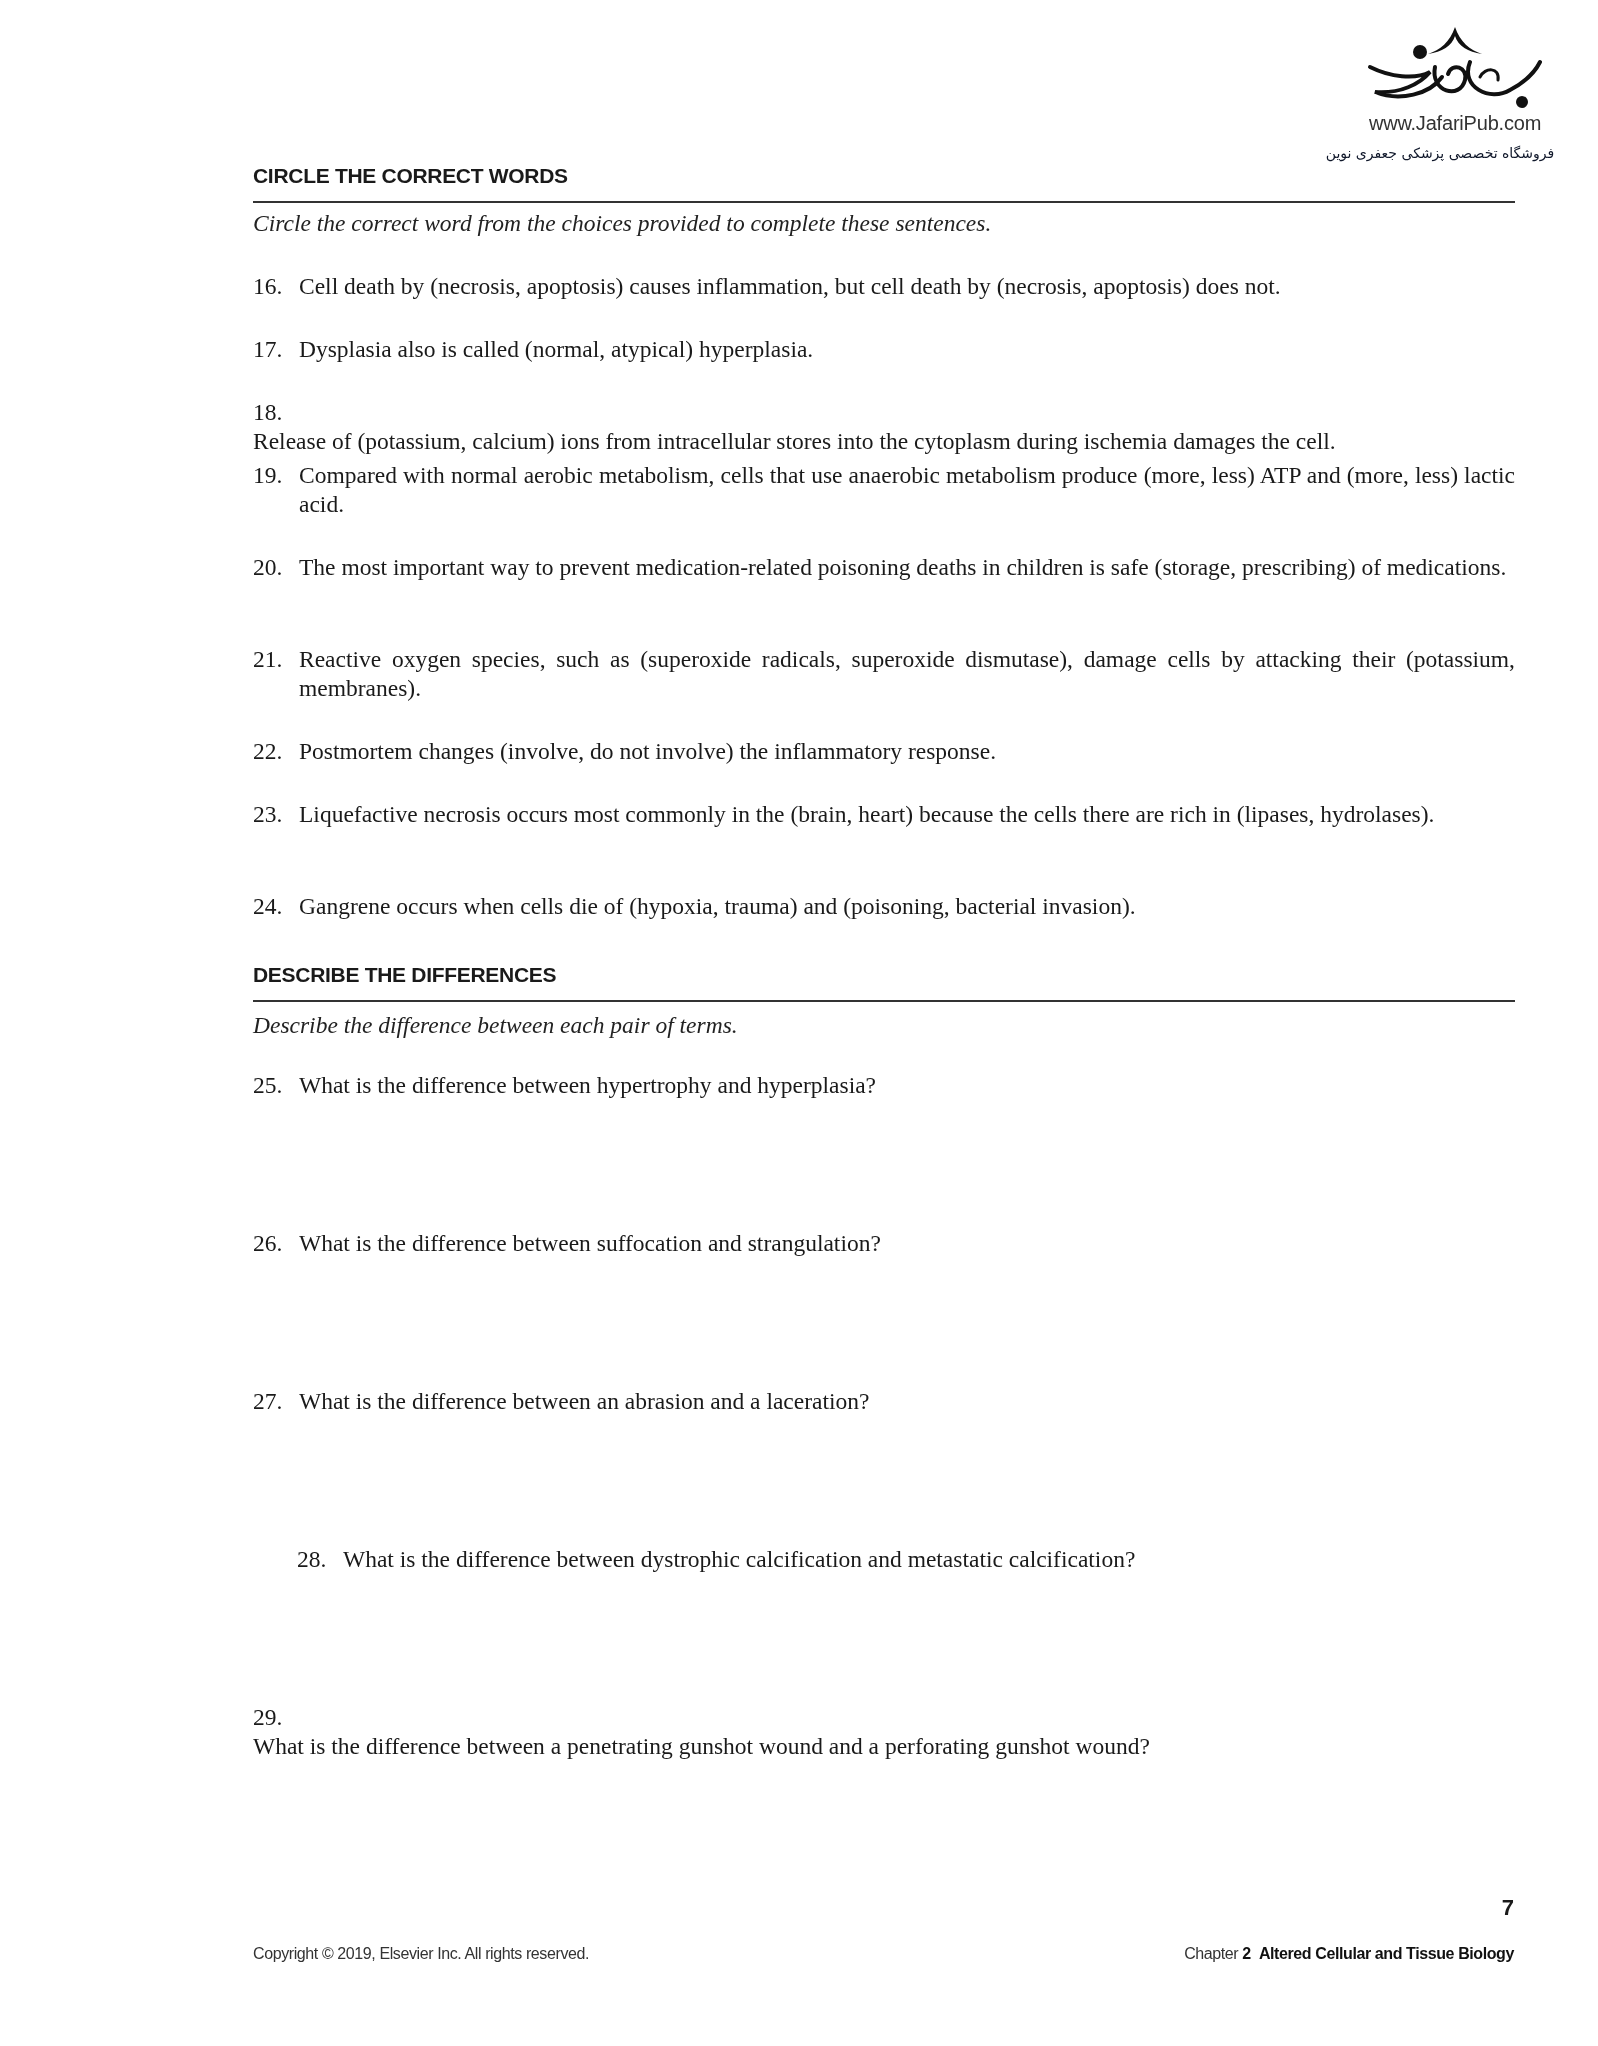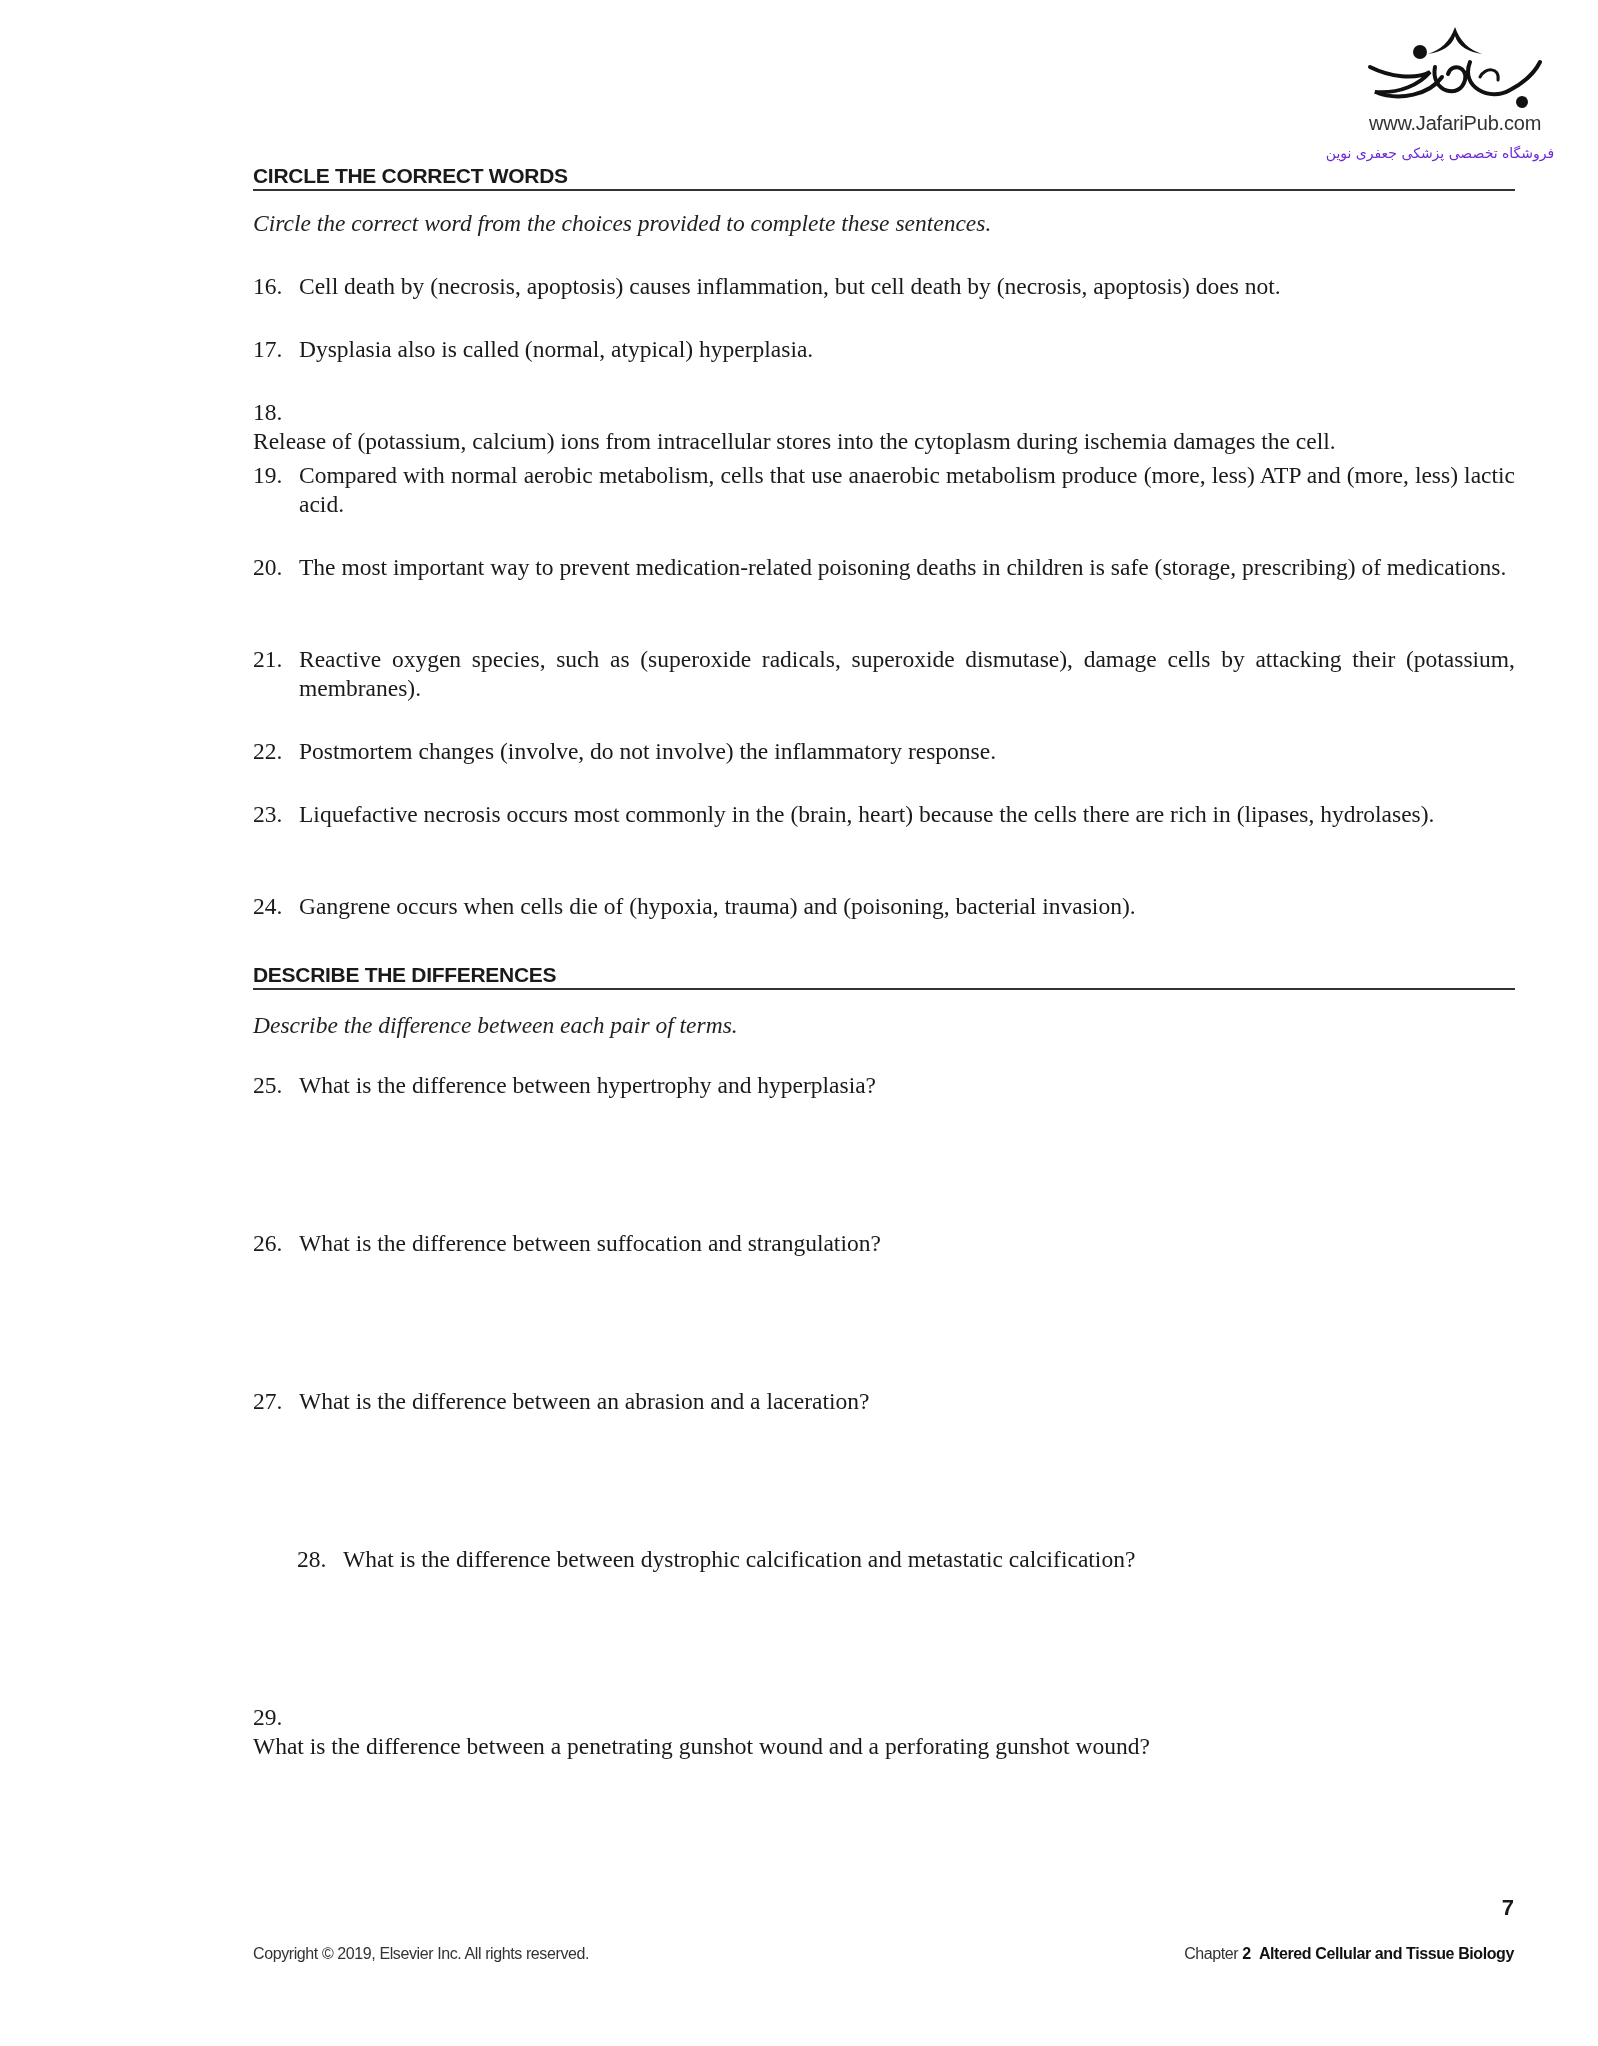--- a/index.html
+++ b/index.html
@@ -1,23 +1,23 @@
 <!DOCTYPE html>
 <html><head>
 <meta charset="utf-8">
 <style>
   html, body { margin: 0; padding: 0; background: #ffffff; }
   body { width: 1598px; height: 2046px; position: relative; overflow: hidden; color: #1a1a1a; }
 
   .logo { position: absolute; left: 1340px; top: 22px; width: 230px; height: 160px; text-align: center; }
   .logo svg { display: block; margin: 0 auto; }
   .logo-url { font-family: "Liberation Sans", sans-serif; font-size: 20px; color: #333; margin-top: 0px; letter-spacing: -0.2px; }
-  .logo-fa { font-family: "DejaVu Sans", sans-serif; font-size: 14px; color: #6d28d9; margin-top: 10px; direction: rtl; white-space: nowrap; margin-left: -30px; }
+  .logo-fa { font-family: "DejaVu Sans", sans-serif; font-size: 14px; color: #0f172a; margin-top: 10px; direction: rtl; white-space: nowrap; margin-left: -30px; }
 
-  .section-head { position: absolute; left: 253px; width: 1262px; font-family: "Liberation Sans", sans-serif; font-weight: bold; font-size: 21px; letter-spacing: -0.3px; color: #1a1a1a; border-bottom: 2px solid #333; padding-bottom: 1px; }
+  .section-head { position: absolute; left: 253px; width: 1262px; font-family: "Liberation Sans", sans-serif; font-weight: bold; font-size: 21px; letter-spacing: -0.3px; color: #1a1a1a; border-bottom: 2px solid #333; padding-bottom: 13px; }
   .instr { position: absolute; left: 253px; font-family: "Liberation Serif", serif; font-style: italic; font-size: 23.5px; color: #222; }
 
   .q { position: absolute; left: 253px; width: 1262px; font-family: "Liberation Serif", serif; font-size: 23.5px; line-height: 29px; color: #1a1a1a; display: flex; }
   .q .num { width: 46px; flex: none; }
   .q .txt { flex: 1; text-align: justify; text-align-last: left; }
 
   .pagenum { position: absolute; right: 84px; top: 1895px; font-family: "Liberation Sans", sans-serif; font-weight: bold; font-size: 22px; }
   .footer-left { position: absolute; left: 253px; top: 1945px; font-family: "Liberation Sans", sans-serif; font-size: 16px; color: #333; letter-spacing: -0.4px; }
   .footer-right { position: absolute; right: 84px; top: 1945px; font-family: "Liberation Sans", sans-serif; font-size: 16px; color: #333; letter-spacing: -0.4px; }
   .footer-right b { color: #111; }

